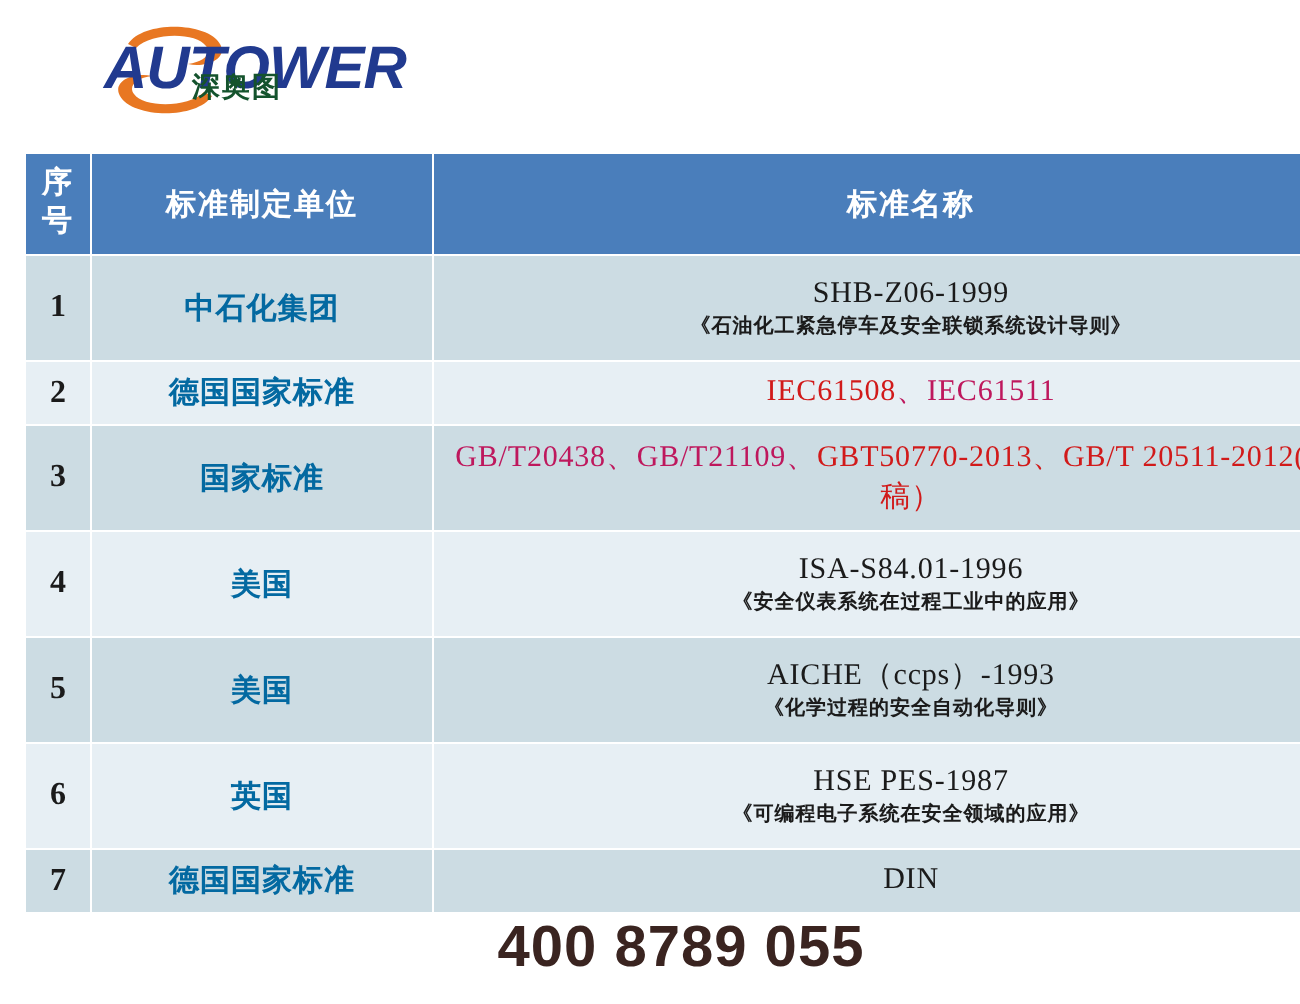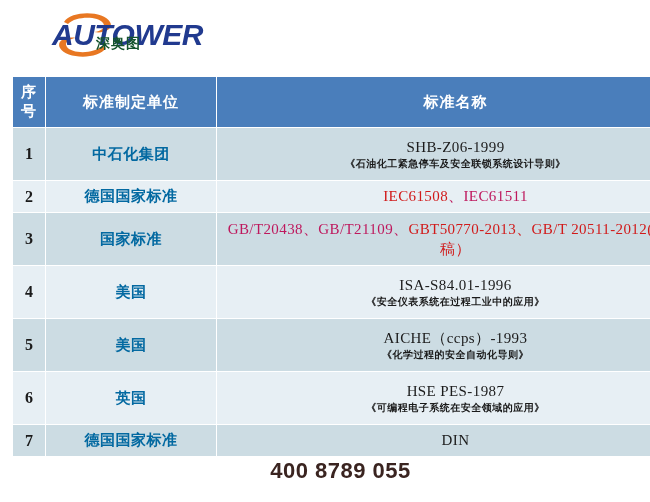--- a/index.html
+++ b/index.html
@@ -124,21 +124,21 @@
   .h-mid    { height: 53px; }
 
   
   .footer {
     position: absolute;
     left: 0; top: 458px;
     width: 633px;
     text-align: center;
     font-family: "Liberation Sans", "DejaVu Sans", sans-serif;
     font-weight: bold;
-    font-size: 22px;
+    font-size: 29px;
     letter-spacing: 0.5px;
     color: #3a2420;
     padding-left: 48px;
   }
 </style>
 </head>
 <body>
 
 <div id="page">
 

